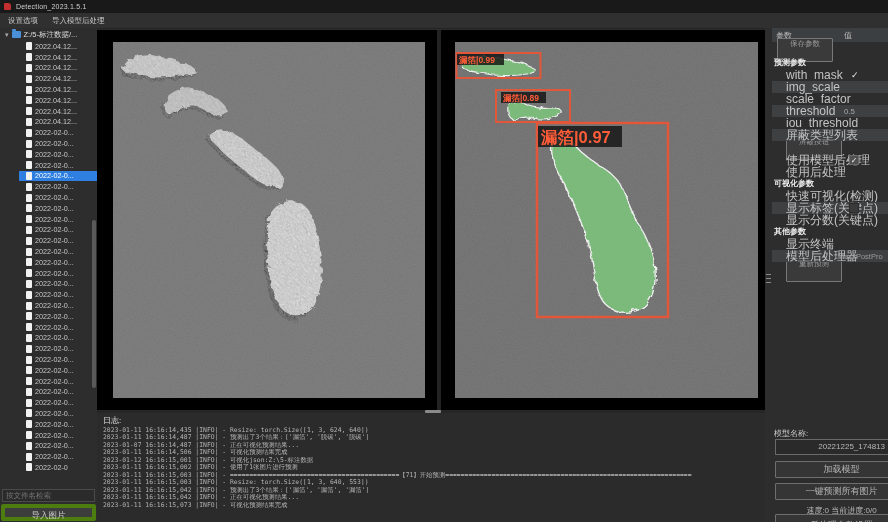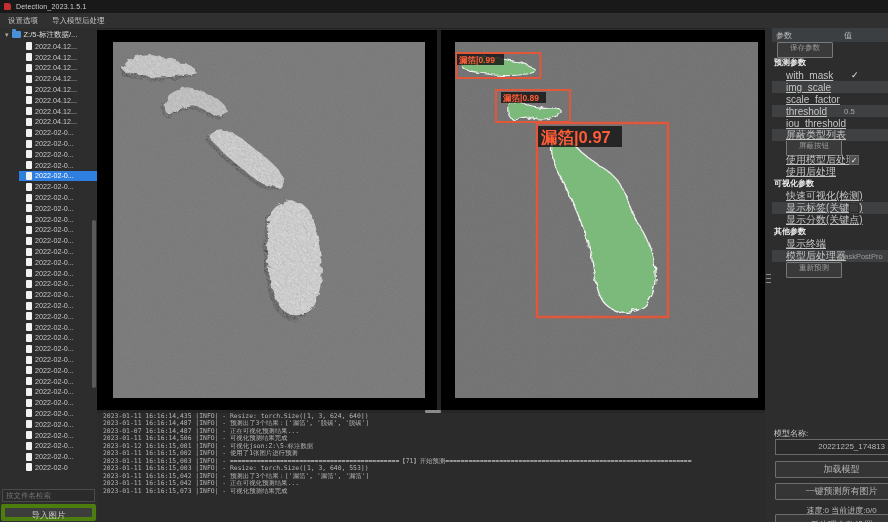--- a/index.html
+++ b/index.html
@@ -46,26 +46,26 @@
   .log-area { left:97px; top:413px; width:668px; height:109px; background:#2b2b2b; overflow:hidden; }
   .log-title { color:#e0e0e0; font-size:8px; padding:2px 0 1px 6px; }
   .log-lines { padding-left:6px; }
   .log-line { color:#b4b4b4; font-family:"DejaVu Sans Mono","Liberation Mono",monospace; font-size:6.4px; line-height:7.45px; white-space:pre; overflow:hidden; }
 
   
   .params-panel { left:772px; top:28px; width:140px; height:494px; background:#2d2d2d; }
   .pheader { height:14px; background:#3c3f41; display:flex; align-items:center; color:#bdbdbd; font-size:8px; }
   .pheader .c1 { padding-left:4px; width:72px; }
   .pbtn-row { height:15px; display:flex; align-items:center; }
-  .pbtn { background:#3a3a3a; border:1px solid #787878; color:#9b9b9b; font-size:7.5px; height:16px; line-height:10px; padding:0 12px; margin-left:5px; border-radius:1px; }
+  .pbtn { background:#3a3a3a; border:1px solid #787878; color:#9b9b9b; font-size:7.5px; height:24px; line-height:10px; padding:0 12px; margin-left:5px; border-radius:1px; }
   .pbtn.indent { margin-left:14px; }
   .psection { height:12px; line-height:12px; color:#ececec; font-weight:bold; font-size:8px; padding-left:2px; }
   .prow { height:12px; display:flex; align-items:center; position:relative; }
   .prow.lt { background:#3e4042; }
-  .prow .plabel { padding-left:14px; color:#c4c4c4; font-size:10px; white-space:nowrap;text-decoration:underline; }
+  .prow .plabel { padding-left:14px; color:#c4c4c4; font-size:12px; white-space:nowrap; }
   .pval { position:absolute; left:72px; color:#a8a8a8; font-size:7.8px; }
   .pcheckmark { position:absolute; left:79px; color:#e8e8e8; font-size:9px; top:1px; }
   .pcheckbox { position:absolute; left:77px; top:1px; width:10px; height:10px; background:#515151; border:1px solid #6c6c6c; color:#f0f0f0; font-size:8px; line-height:9px; text-align:center; }
   .pcheckbox.empty { background:#3a3a3a; border-color:#2c2c2c; color:transparent; }
   .pval-clip { position:absolute; left:66px; width:70px; overflow:hidden; color:#9a9a9a; font-size:7.5px; white-space:nowrap; }
 
   
   .model-label { position:absolute; left:2px; top:400px; color:#cccccc; font-size:8px; }
   .model-field { position:absolute; left:3px; top:411px; width:133px; height:16px; background:#2a2a2a; border:1px solid #6a6a6a; color:#b8b8b8; font-size:8px; text-align:right; line-height:14px; padding-right:22px; }
   .big-btn { position:absolute; left:3px; width:133px; height:17px; background:#353535; border:1px solid #6e6e6e; color:#b5b5b5; font-size:9px; text-align:center; line-height:15px; border-radius:1px; }
@@ -332,20 +332,21 @@
 
   <div class="abs h-splitter"></div>
   <div class="abs h-splitter-handle"></div>
   <div class="abs right-gap">
     <span class="gap-handle" style="top:246px"></span>
     <span class="gap-handle" style="top:250px"></span>
     <span class="gap-handle" style="top:254px"></span>
   </div>
 
   <div class="abs log-area">
+    <div class="log-title">日志:</div>
     <div class="log-lines">
       <div class="log-line">2023-01-11 16:16:14,435 |INFO| - Resize: torch.Size([1, 3, 624, 640])</div>
         <div class="log-line">2023-01-11 16:16:14,487 |INFO| - 预测出了3个结果：['漏箔', '脱碳', '脱碳']</div>
         <div class="log-line">2023-01-07 16:16:14,487 |INFO| - 正在可视化预测结果...</div>
         <div class="log-line">2023-01-11 16:16:14,506 |INFO| - 可视化预测结果完成</div>
         <div class="log-line">2023-01-12 16:16:15,001 |INFO| - 可视化json:Z:\5-标注数据</div>
         <div class="log-line">2023-01-11 16:16:15,002 |INFO| - 使用了1张图片进行预测</div>
         <div class="log-line">2023-01-11 16:16:15,003 |INFO| - ============================================【71】开始预测================================================================</div>
         <div class="log-line">2023-01-11 16:16:15,003 |INFO| - Resize: torch.Size([1, 3, 640, 553])</div>
         <div class="log-line">2023-01-11 16:16:15,042 |INFO| - 预测出了3个结果：['漏箔', '漏箔', '漏箔']</div>

